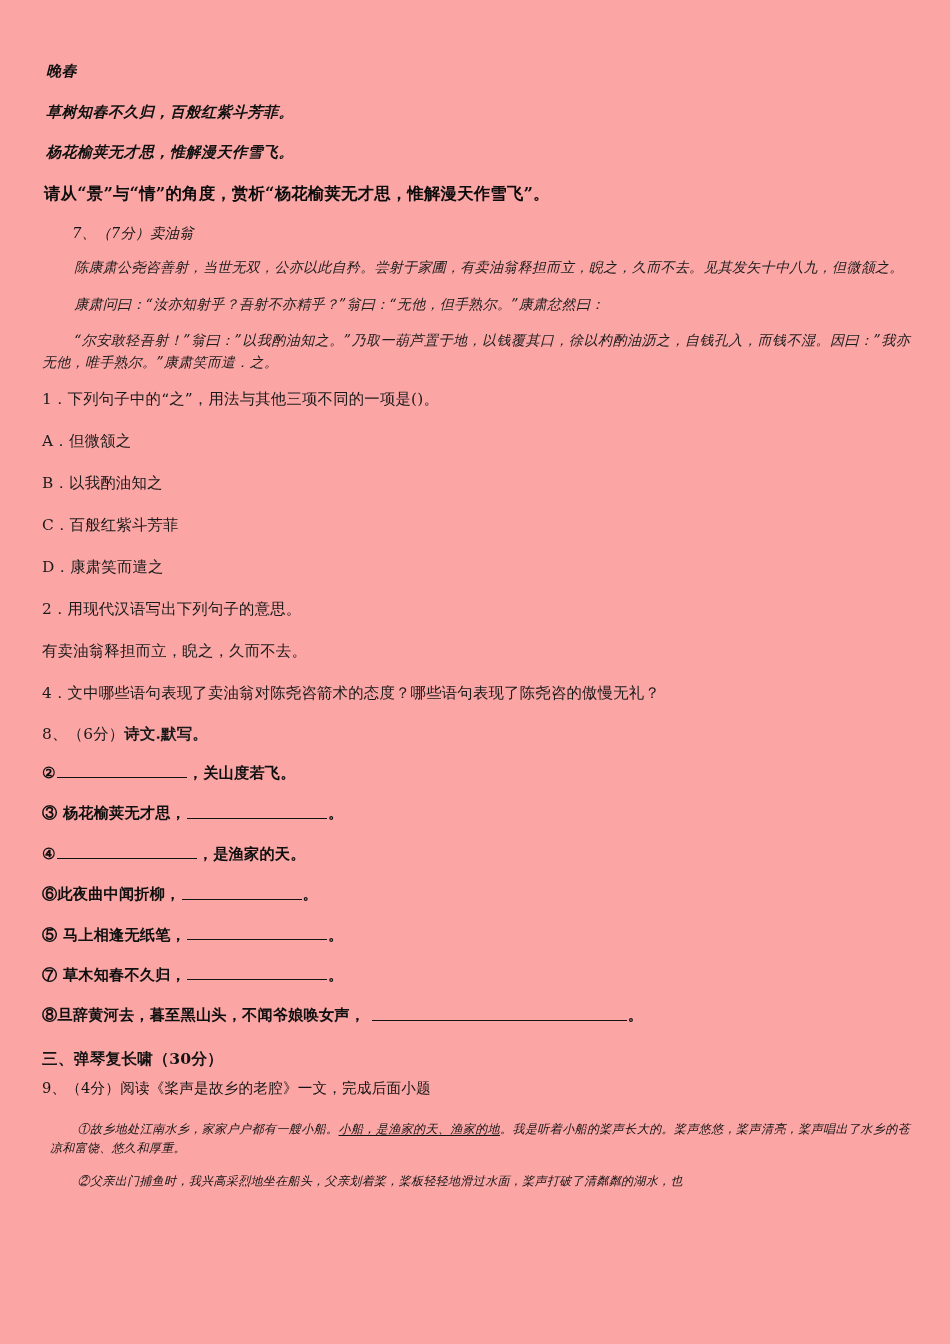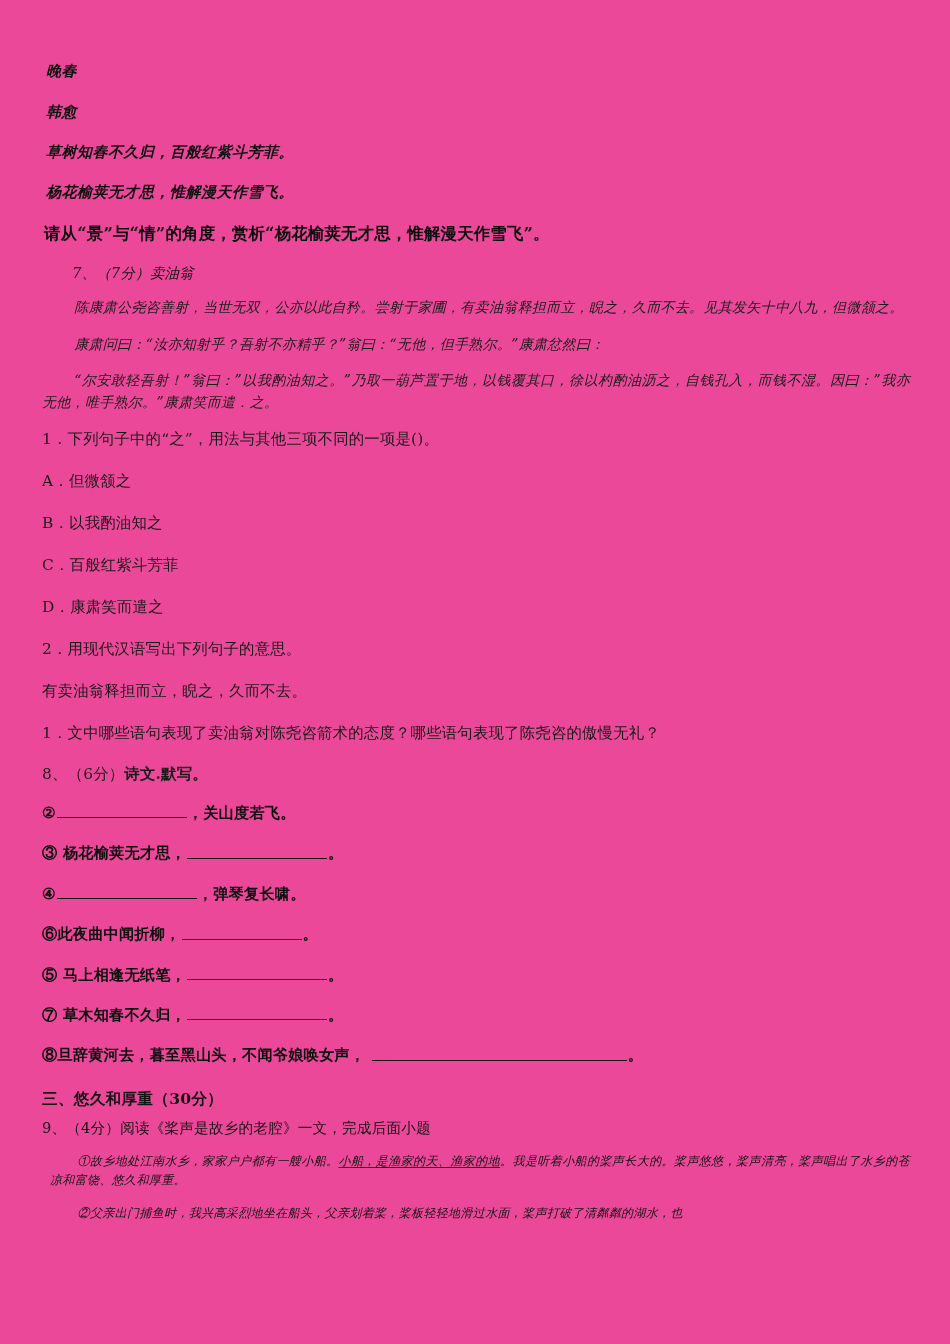--- a/index.html
+++ b/index.html
@@ -10,21 +10,21 @@
   }
   body {
     font-family: "DejaVu Serif", "Liberation Serif", serif;
     color: #141414;
   }
   .page {
     position: relative;
     width: 950px;
     height: 1344px;
     margin: 0 auto;
-    background: #ec4899;
+    background: #fca5a5;
     overflow: hidden;
     box-sizing: border-box;
     padding: 62px 40px 0 42px;
   }
 
   
   .poem-line {
     font-weight: bold;
     font-style: italic;
     font-size: 15px;
@@ -99,21 +99,21 @@
 
   .sec-head {
     font-weight: bold;
     font-size: 15.6px;
     margin: 0 0 9px 0;
     letter-spacing: 0.3px;
   }
 
   .mod {
     font-size: 14.6px;
-    margin: 0 0 14px 0;
+    margin: 0 0 22px 0;
     letter-spacing: 0.2px;
   }
   .mod-body {
     font-style: italic;
     font-size: 12px;
     letter-spacing: 0.35px;
     line-height: 1.6;
     margin: 0 0 14px 8px;
     text-align: justify;
   }
@@ -122,75 +122,74 @@
 
   .spacer-8 { height: 8px; }
 </style>
 </head>
 <body>
 
 <div class="page">
 
   <div>
     <div class="poem-line title">晚春</div>
-    <div class="poem-line">韩愈</div>
     <div class="poem-line">草树知春不久归，百般红紫斗芳菲。</div>
     <div class="poem-line">杨花榆荚无才思，惟解漫天作雪飞。</div>
     <div class="prompt-line">请从“景”与“情”的角度，赏析“杨花榆荚无才思，惟解漫天作雪飞”。</div>
   </div>
 
   <div>
     <div class="qnum">7、（7分）卖油翁</div>
     <div class="cc indent">陈康肃公尧咨善射，当世无双，公亦以此自矜。尝射于家圃，有卖油翁释担而立，睨之，久而不去。见其发矢十中八九，但微颔之。</div>
     <div class="cc indent">康肃问曰：“汝亦知射乎？吾射不亦精乎？”翁曰：“无他，但手熟尔。”康肃忿然曰：</div>
     <div class="cc indent">“尔安敢轻吾射！”翁曰：”以我酌油知之。”乃取一葫芦置于地，以钱覆其口，徐以杓酌油沥之，自钱孔入，而钱不湿。因曰：”我亦无他，唯手熟尔。”康肃笑而遣．之。</div>
 
     <div class="q">1．下列句子中的“之”，用法与其他三项不同的一项是()。</div>
     <div class="q">A．但微颔之</div>
     <div class="q">B．以我酌油知之</div>
     <div class="q">C．百般红紫斗芳菲</div>
     <div class="q">D．康肃笑而遣之</div>
 
     <div class="q">2．用现代汉语写出下列句子的意思。</div>
     <div class="q">有卖油翁释担而立，睨之，久而不去。</div>
-    <div class="q small-gap">1．文中哪些语句表现了卖油翁对陈尧咨箭术的态度？哪些语句表现了陈尧咨的傲慢无礼？</div>
+    <div class="q small-gap">4．文中哪些语句表现了卖油翁对陈尧咨箭术的态度？哪些语句表现了陈尧咨的傲慢无礼？</div>
   </div>
 
   <div>
     <div class="q" style="margin-bottom:18px;">
       <span>8、（6分）</span><span class="sec-num-bold">诗文.默写。</span>
     </div>
 
     <div>
       <div class="fib">
         <span>②</span><span></span><span class="blank b-130"></span><span>，关山度若飞。</span>
       </div>
       <div class="fib">
         <span>③</span><span> 杨花榆荚无才思，</span><span class="blank b-140"></span><span>。</span>
       </div>
       <div class="fib">
-        <span>④</span><span></span><span class="blank b-140"></span><span>，弹琴复长啸。</span>
+        <span>④</span><span></span><span class="blank b-140"></span><span>，是渔家的天。</span>
       </div>
       <div class="fib">
         <span>⑥</span><span>此夜曲中闻折柳，</span><span class="blank b-120"></span><span>。</span>
       </div>
       <div class="fib">
         <span>⑤</span><span> 马上相逢无纸笔，</span><span class="blank b-140"></span><span>。</span>
       </div>
       <div class="fib">
         <span>⑦</span><span> 草木知春不久归，</span><span class="blank b-140"></span><span>。</span>
       </div>
       <div class="fib" style="margin-bottom:14px;">
         <span>⑧</span><span>旦辞黄河去，暮至黑山头，不闻爷娘唤女声，</span>&nbsp;<span class="blank b-255"></span><span>。</span>
       </div>
     </div>
   </div>
 
   <div class="spacer-8"></div>
 
   <div>
-    <div class="sec-head">三、悠久和厚重（30分）</div>
+    <div class="sec-head">三、弹琴复长啸（30分）</div>
     <div class="mod">9、（4分）阅读《桨声是故乡的老腔》一文，完成后面小题</div>
     <div class="mod-body indent"><span>①故乡地处江南水乡，家家户户都有一艘小船。</span><span class="u">小船，是渔家的天、渔家的地</span><span>。我是听着小船的桨声长大的。桨声悠悠，桨声清亮，桨声唱出了水乡的苍凉和富饶、悠久和厚重。</span></div>
     <div class="mod-body indent">②父亲出门捕鱼时，我兴高采烈地坐在船头，父亲划着桨，桨板轻轻地滑过水面，桨声打破了清粼粼的湖水，也</div>
   </div>
 
 </div>
 
 </body></html>

